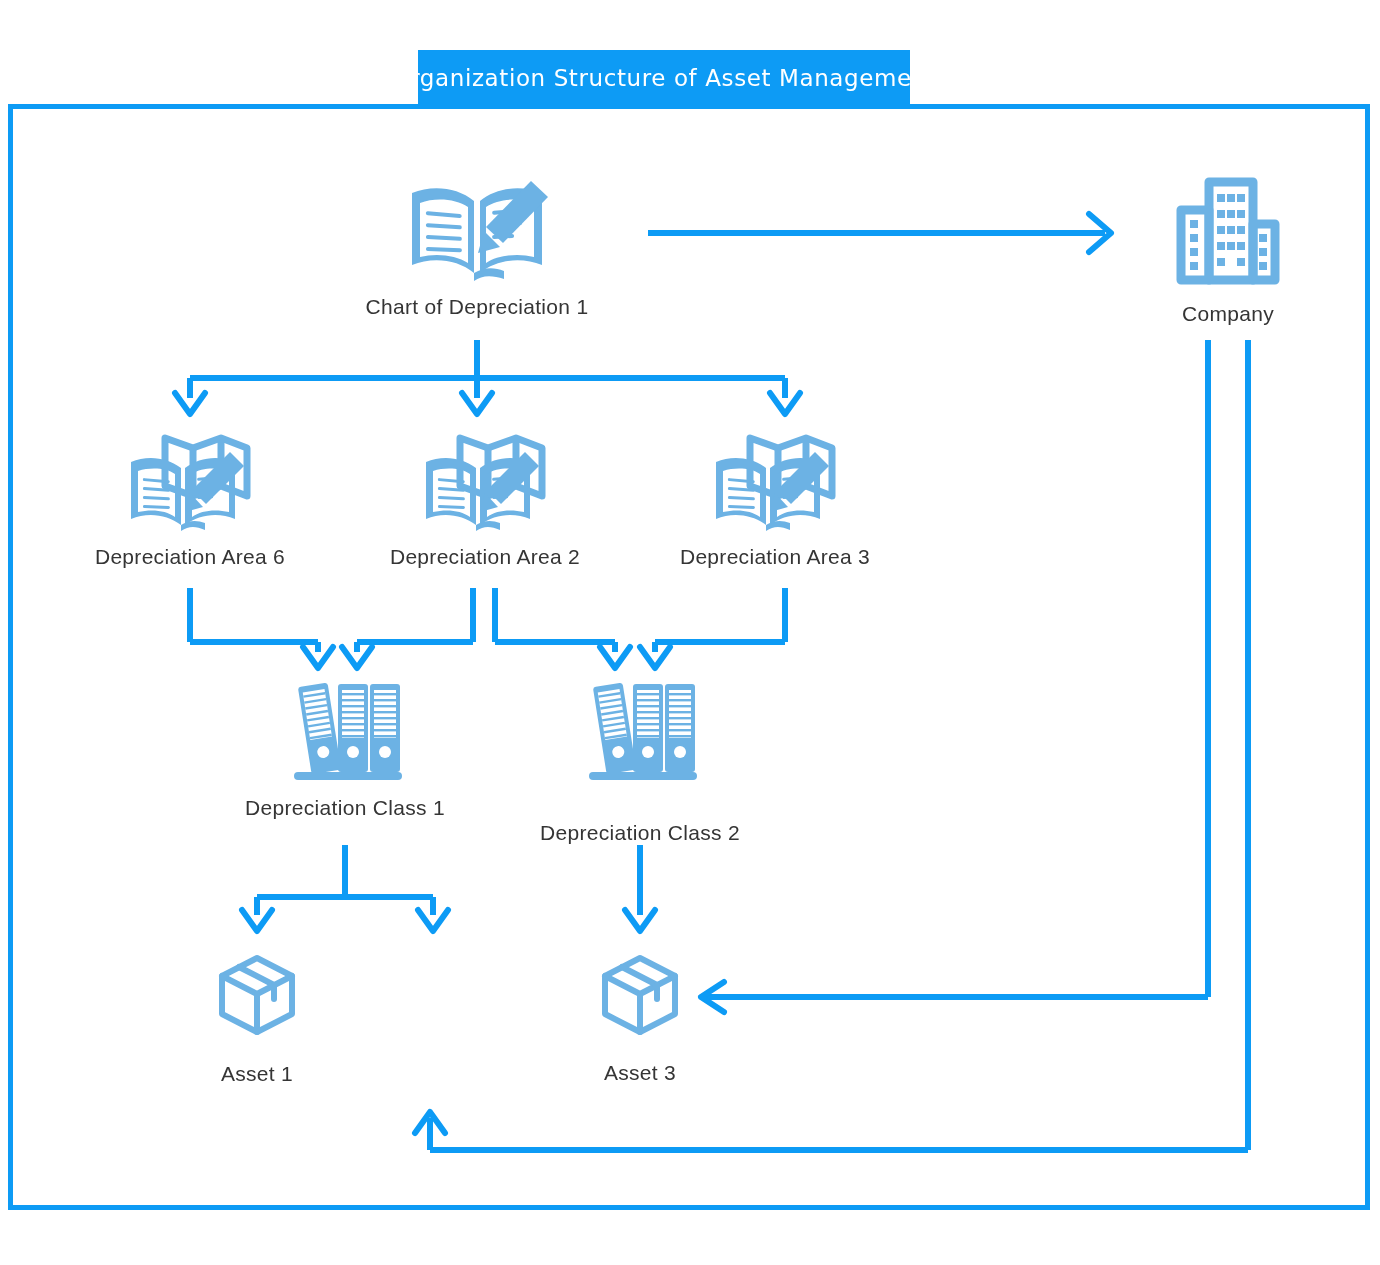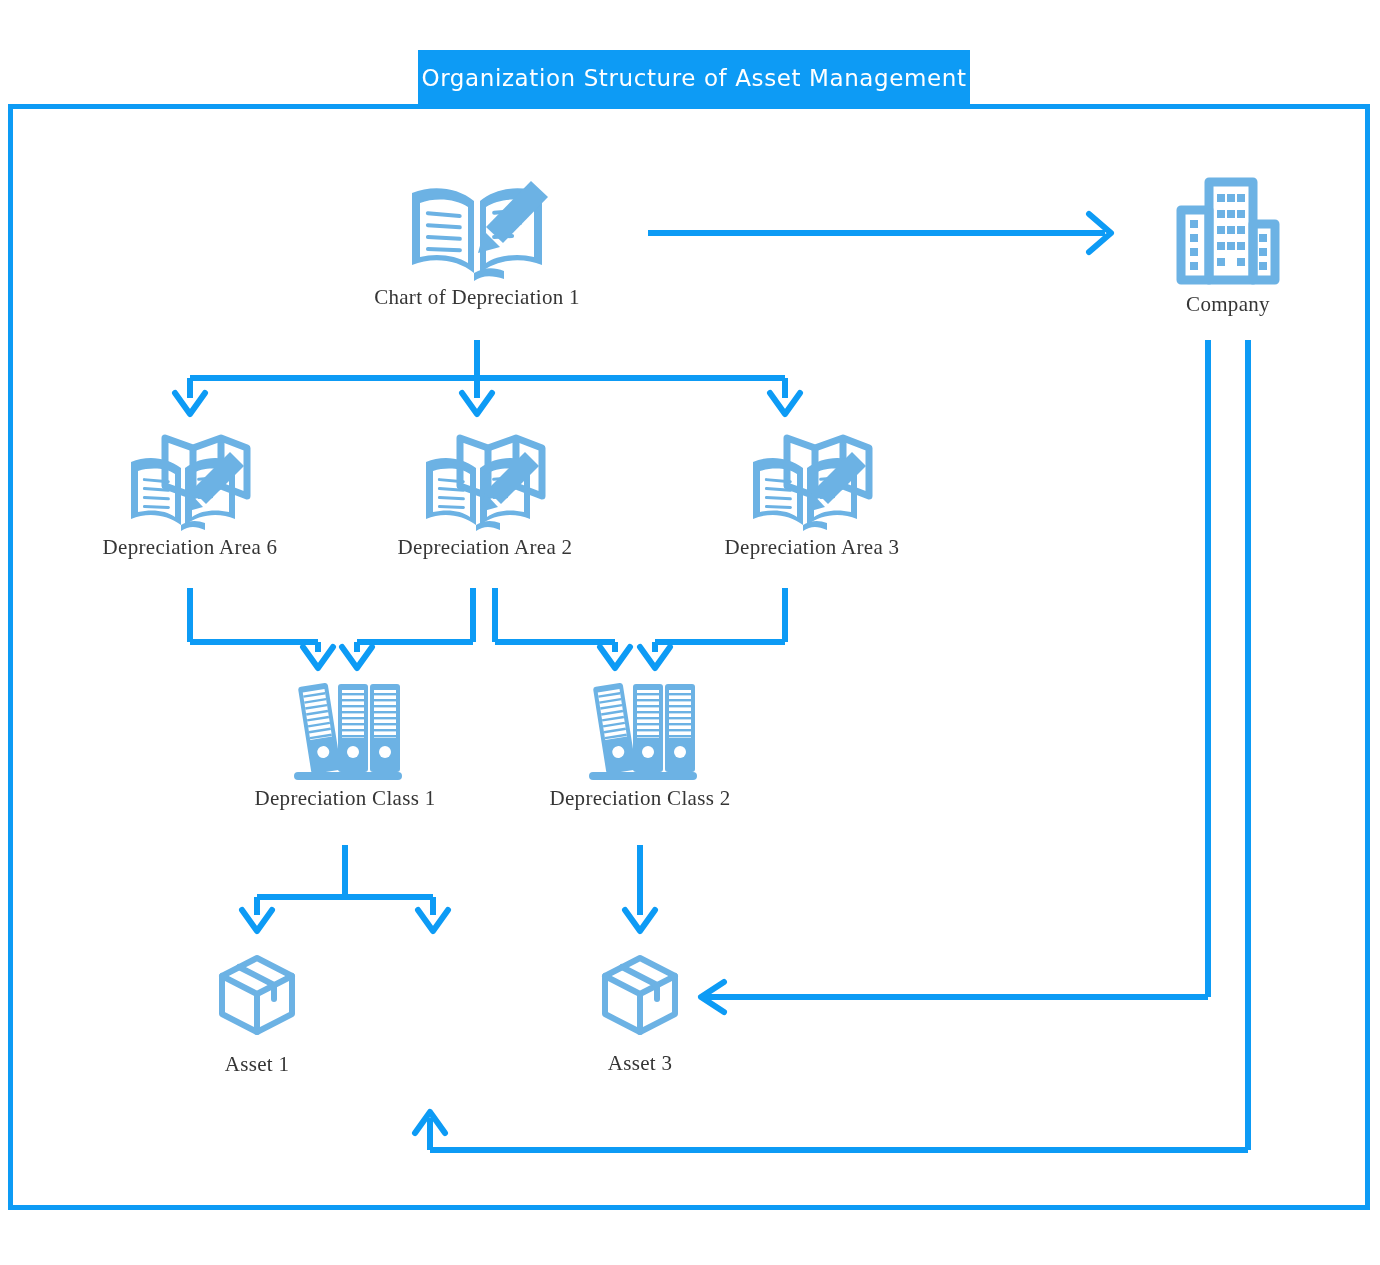--- a/index.html
+++ b/index.html
@@ -14,21 +14,21 @@
     position: relative;
     width: 1380px;
     height: 1265px;
     background: #ffffff;
     overflow: hidden;
   }
   #title-banner {
     position: absolute;
     left: 418px;
     top: 50px;
-    width: 552px;
+    width: 492px;
     height: 56px;
     background: #0D9BF5;
     display: flex;
     align-items: center;
     justify-content: center;
     z-index: 6;
   }
   #title-banner .title-text {
     color: #ffffff;
     font-size: 23px;
@@ -47,25 +47,26 @@
     z-index: 1;
   }
   .node {
     position: absolute;
     display: flex;
     flex-direction: column;
     align-items: center;
     z-index: 4;
   }
   .node .label {
+    margin-top: 10px;
     color: #353535;
     font-size: 21px;
     white-space: nowrap;
     letter-spacing: 0.3px;
-    font-family: Liberation Serif, serif;
+    font-family: Liberation Sans, sans-serif;
   }
   .icon-wrap {
     display: block;
     line-height: 0;
   }
   svg.connectors {
     position: absolute;
     left: 0;
     top: 0;
     width: 1380px;
@@ -265,21 +266,21 @@
           <rect x="72" y="66" width="16" height="3" rx="1.5" transform="rotate(-3 72 66)"></rect>
           <path d="M56 95 C 64 90, 72 90, 80 93 L 80 100 C 70 96, 64 96, 56 101 Z"></path>
           <path d="M105 22 L 119 36 L 81 74 L 67 60 Z"></path>
           <path d="M65 63 L 78 77 L 60 82 Z"></path>
         </g>
       </svg>
     </span>
     <span class="label">Depreciation Area 2</span>
   </div>
 
-  <div class="node" style="left:692px; top:430px; width:240px;">
+  <div class="node" style="left:655px; top:430px; width:240px;">
     <span class="icon-wrap">
       <svg width="130" height="105" viewBox="0 0 130 105">
         <g fill="none" stroke="#6CB2E4" stroke-width="7" stroke-linejoin="round">
           <path d="M40 8 L 68 18 L 96 8 L 122 18 L 122 66 L 96 56 L 68 66 L 40 56 Z"></path>
           <path d="M68 18 L 68 66 M96 8 L 96 56"></path>
         </g>
         <g fill="#6CB2E4">
           <path d="M6 32 C 22 25, 42 27, 56 38 L 56 95 C 42 84, 22 82, 6 89 Z
                    M13 41 L 13 82 C 26 79, 41 80, 50 87 L 50 44 C 41 38, 26 37, 13 41 Z"></path>
           <path d="M60 38 C 74 27, 94 25, 110 32 L 110 89 C 94 82, 74 84, 60 95 Z
@@ -347,21 +348,21 @@
           <rect x="94" y="41" width="22" height="2.4"></rect>
             <rect x="94" y="47" width="22" height="2.4"></rect>
           <rect x="94" y="53" width="22" height="2.4"></rect>
             <rect x="94" y="59" width="22" height="2.4"></rect>
         </g>
       </svg>
     </span>
     <span class="label">Depreciation Class 1</span>
   </div>
 
-  <div class="node" style="left:520px; top:676px; width:240px;">
+  <div class="node" style="left:520px; top:676px; width:240px;gap:25px;">
     <span class="icon-wrap">
       <svg width="130" height="110" viewBox="0 0 130 110">
         <g fill="#6CB2E4">
           <g transform="rotate(-9 42 55)">
             <rect x="25" y="8" width="30" height="88" rx="3"></rect>
           </g>
           <rect x="58" y="8" width="30" height="88" rx="3"></rect>
           <rect x="90" y="8" width="30" height="88" rx="3"></rect>
           <rect x="14" y="96" width="108" height="8" rx="4"></rect>
         </g>

